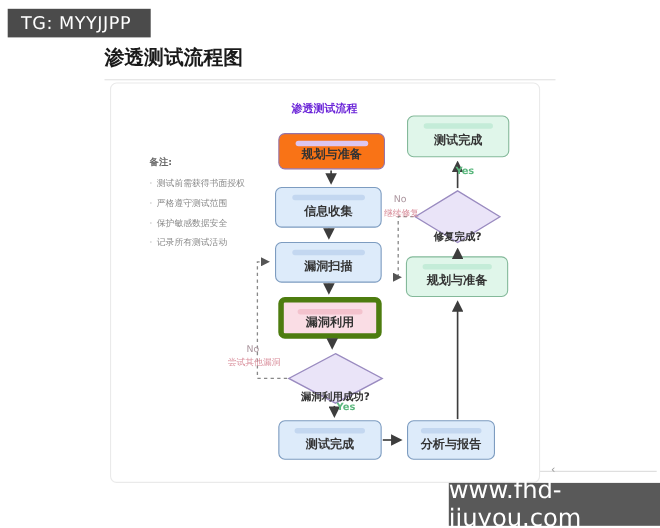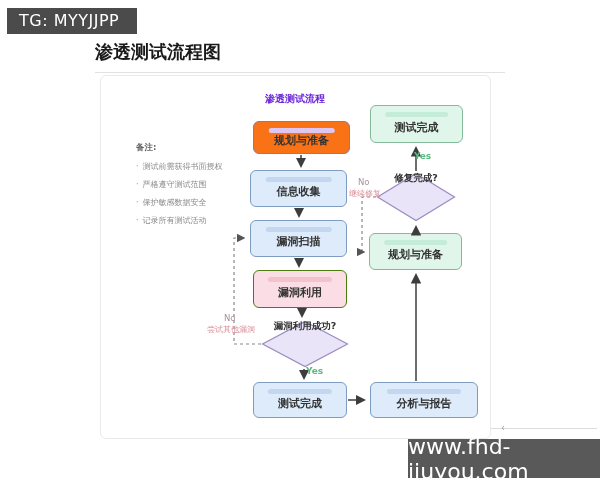--- a/index.html
+++ b/index.html
@@ -36,35 +36,35 @@
   .node{
     position:absolute;border-radius:6px;display:flex;align-items:center;justify-content:center;
     font-size:11px;font-weight:bold;color:#333;z-index:3;box-sizing:border-box;
   }
   .node .stripe{position:absolute;top:6px;left:50%;transform:translateX(-50%);width:70%;height:5px;border-radius:3px;}
   .node span.lbl{position:relative;top:3px;}
   .purple{background:#f97316;border:1px solid #9673a6;}
   .purple .stripe{background:#ddc6f0;}
   .blue{background:#ddebfa;border:1px solid #7d9cc0;}
   .blue .stripe{background:#c3d7f0;}
-  .pink{background:#fadde5;border:1px solid #4d7c0f;}
+  .pink{background:#fadde5;border:5px solid #4d7c0f;}
   .pink .stripe{background:#f3c2cd;}
   .green{background:#e0f6ea;border:1px solid #84b99a;}
   .green .stripe{background:#c4ecd8;}
-  .diamond{position:absolute;z-index:3;display:flex;align-items:flex-start;justify-content:center;}
+  .diamond{position:absolute;z-index:3;display:flex;align-items:flex-end;justify-content:center;}
   .diamond svg{position:absolute;left:0;top:0;width:100%;height:100%;}
   .diamond polygon{fill:#eae4f8;stroke:#9a8bc0;stroke-width:1.2;}
   .diamond .lbl{position:relative;z-index:1;font-size:9.5px;font-weight:bold;color:#333;}
   #n-planning{left:253px;top:121px;width:97px;height:33px;}
   #n-info{left:250px;top:170px;width:97px;height:37px;}
   #n-scan{left:250px;top:220px;width:97px;height:37px;}
   #n-exploit{left:253px;top:270px;width:94px;height:38px;}
   #n-exploit-check{left:261px;top:320px;width:88px;height:48px;}
   #n-post{left:253px;top:382px;width:94px;height:36px;}
-  #n-report{left:370px;top:382px;width:108px;height:36px;}
+  #n-report{left:370px;top:382px;width:80px;height:36px;}
   #n-verify{left:369px;top:233px;width:93px;height:37px;}
   #n-fix-check{left:376px;top:172px;width:80px;height:50px;}
   #n-done{left:370px;top:105px;width:93px;height:38px;}
   
   .overlay{position:absolute;left:0;top:0;z-index:4;pointer-events:none;}
   
   .edge-label{position:absolute;z-index:5;white-space:nowrap;}
   .yes{color:#5cb87f;font-size:9px;font-weight:bold;}
   #lbl-yes-bottom{left:306px;top:366px;}
   #lbl-yes-top{left:414px;top:151px;}

